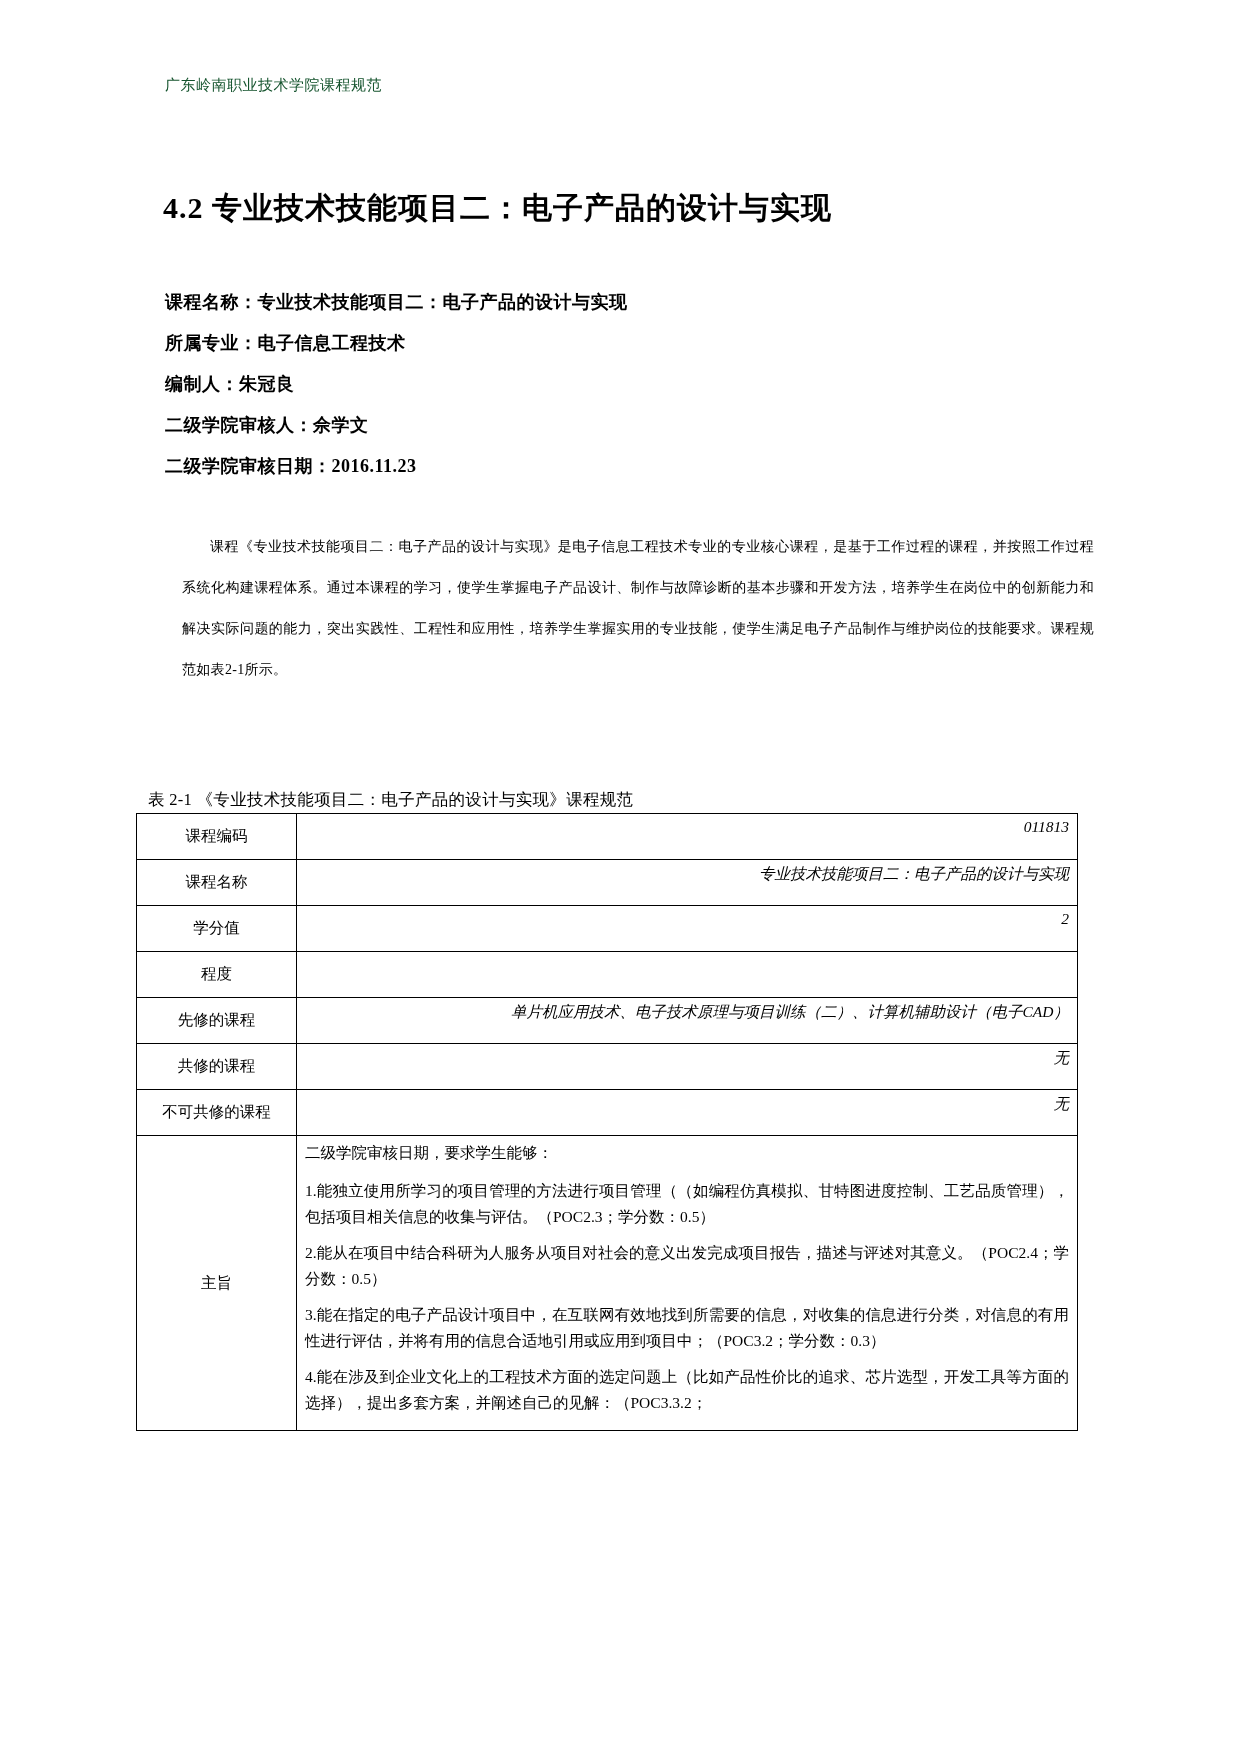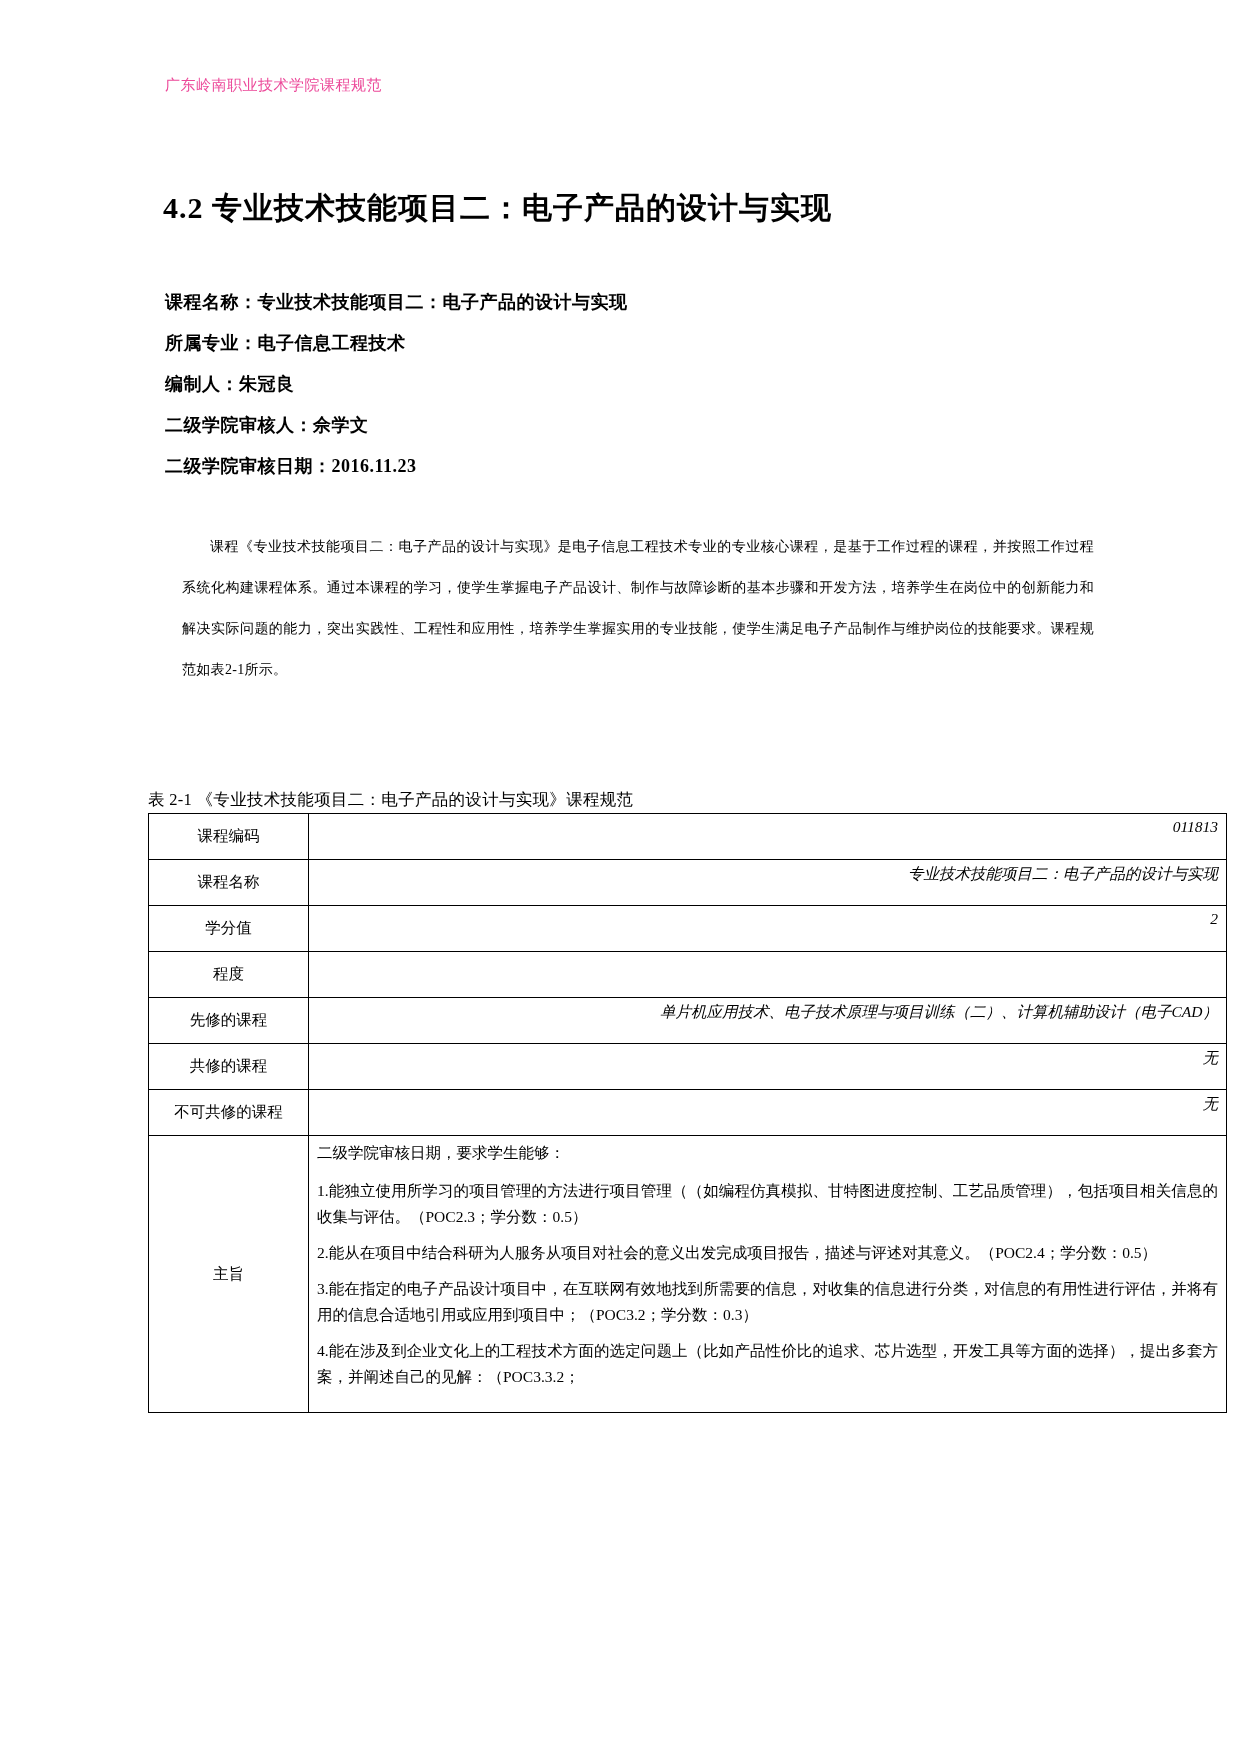--- a/index.html
+++ b/index.html
@@ -17,21 +17,21 @@
     font-family: "Liberation Serif", "DejaVu Serif", serif;
     overflow: hidden;
   }
   .header {
     position: absolute;
     top: 76px;
     left: 165px;
     right: 150px;
     font-size: 15px;
     letter-spacing: 0.5px;
-    color: #ec4899;
+    color: #14532d;
   }
   .heading {
     position: absolute;
     top: 190px;
     left: 163px;
     right: 140px;
     margin: 0;
     font-size: 30px;
     font-weight: bold;
     letter-spacing: 1px;
@@ -67,22 +67,22 @@
     top: 789px;
     left: 148px;
     width: 942px;
     text-align: left;
     font-size: 16.5px;
     letter-spacing: 0.3px;
   }
   .spec-table {
     position: absolute;
     top: 813px;
-    left: 148px;
-    width: 1079px;
+    left: 136px;
+    width: 942px;
     border-collapse: collapse;
     table-layout: fixed;
   }
   .spec-table td {
     border: 1px solid #000000;
     font-size: 15.5px;
     padding: 4px 8px;
     word-break: break-all;
   }
   .spec-table col.c-label { width: 160px; }

